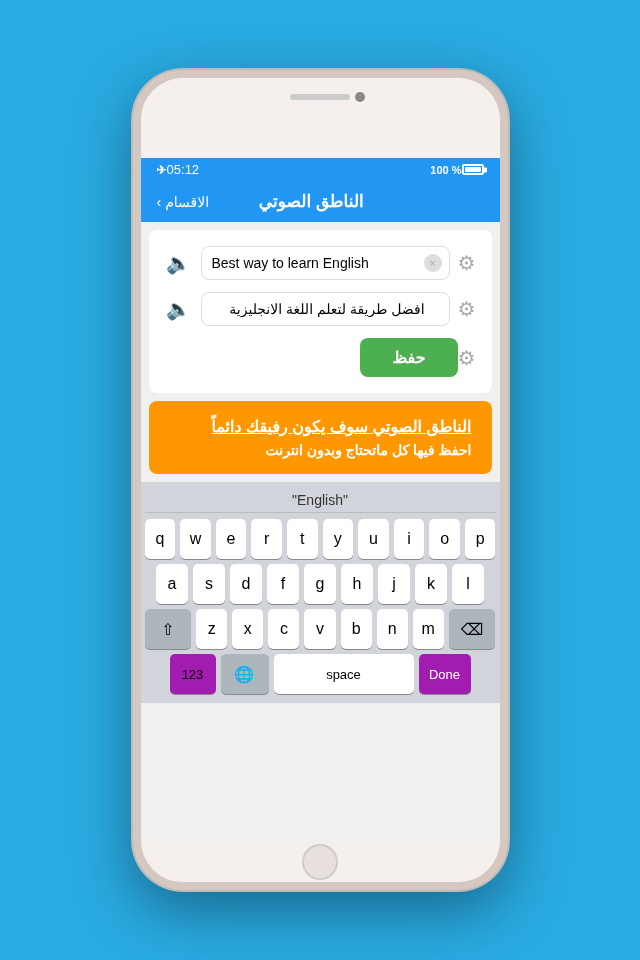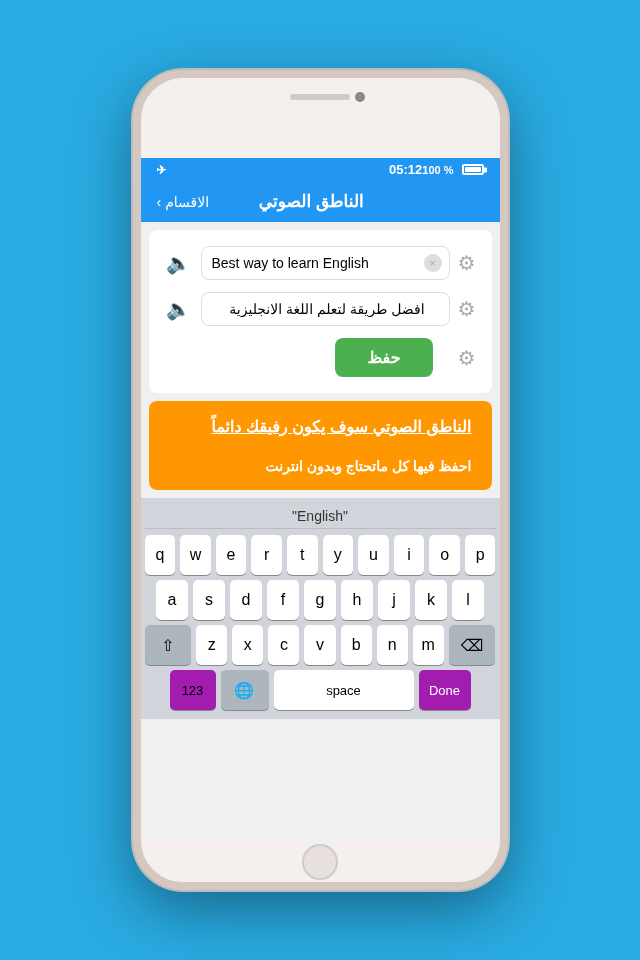--- a/index.html
+++ b/index.html
@@ -79,28 +79,28 @@
       font-weight: 600;
       flex-shrink: 0;
     }
     .status-left {
       display: flex;
       align-items: center;
       gap: 4px;
     }
     .status-time {
       font-size: 13px;
-      font-weight: 700;
+      font-weight: 400;
       flex: 1;
-      text-align: right;
+      text-align: left;
     }
     .status-right {
       display: flex;
       align-items: center;
-      gap: 8px;
+      gap: 0;
       font-size: 11px;
     }
     .battery-icon {
       display: inline-block;
       width: 22px;
       height: 11px;
       border: 2px solid white;
       border-radius: 2px;
       position: relative;
     }
@@ -226,21 +226,21 @@
       color: #aaa;
       font-size: 20px;
       flex-shrink: 0;
       cursor: pointer;
     }
 
     .save-row {
       display: flex;
       align-items: center;
       justify-content: flex-end;
-      gap: 25px;
+      gap: 0;
       margin-top: 4px;
     }
 
     .save-btn {
       background: #4CAF50;
       color: white;
       border: none;
       border-radius: 8px;
       padding: 10px 32px;
       font-size: 16px;
@@ -256,21 +256,21 @@
       margin: 0 8px 8px 8px;
       border-radius: 8px;
     }
 
     .banner-title {
       color: white;
       font-size: 16px;
       font-weight: 800;
       text-align: right;
       direction: rtl;
-      margin-bottom: 22px;
+      margin-bottom: 6px;
       text-decoration: underline;
     }
 
     .banner-subtitle {
       color: white;
       font-size: 14px;
       font-weight: 700;
       text-align: right;
       direction: rtl;
     }

